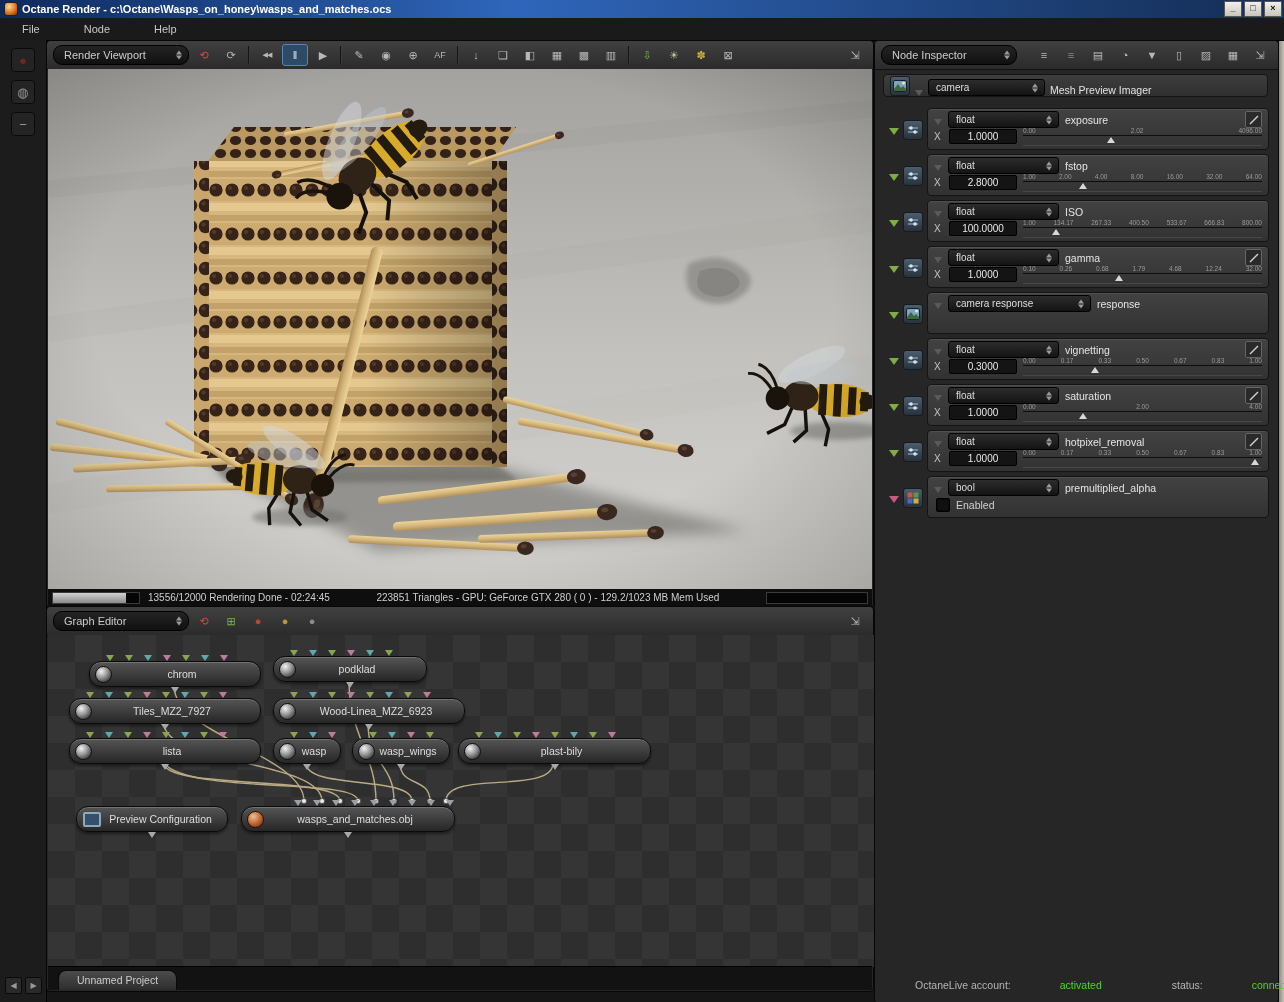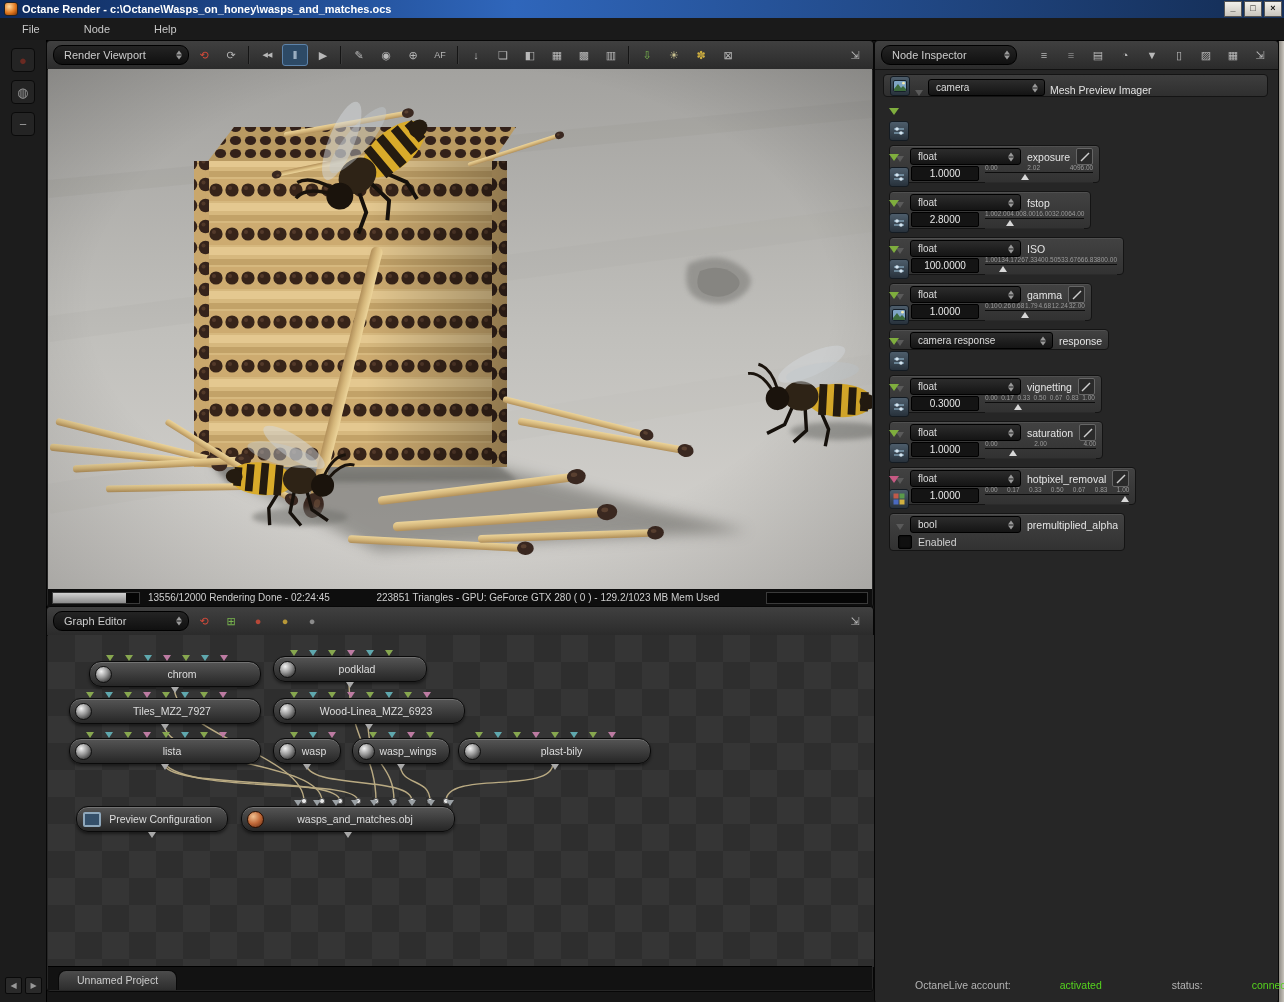--- a/index.html
+++ b/index.html
@@ -84,21 +84,21 @@
   .insp-header{position:absolute;left:8px;top:33px;right:10px;height:21px;display:flex;align-items:flex-end;gap:5px;
     background:linear-gradient(#3e3e3e,#2f2f2f);border:1px solid #141414;border-radius:4px;padding:0 6px;}
   .pic-icon{width:18px;height:18px;border-radius:3px;flex:0 0 auto;background:linear-gradient(#4d5d6b,#28323c);
     border:1px solid #141b22;display:flex;align-items:center;justify-content:center;}
   .tri{width:0;height:0;border-left:5px solid transparent;border-right:5px solid transparent;border-top:7px solid #7fae3e;flex:0 0 auto;}
   .tri.pink{border-top-color:#c75a84;}
   .tri.dark{border-left-width:4px;border-right-width:4px;border-top:6px solid #5a5a5a;}
   .dd{position:relative;height:15px;background:linear-gradient(#2c2c2c,#141414);border:1px solid #000;
     border-radius:3px;color:#ddd;font-size:10px;display:flex;align-items:center;padding:0 16px 0 7px;}
   .insp-label{color:#e2e2e2;font-size:10.5px;}
-  .p-row{position:absolute;left:14px;right:9px;height:52px;display:flex;align-items:flex-start;gap:4px;flex-direction:column;}
+  .p-row{position:absolute;left:14px;right:9px;height:52px;display:flex;align-items:center;gap:4px;}
   .p-row .tri{margin-top:5px;}
   .p-row .pic-icon{margin-top:2px;}
   .p-body{flex:1;height:38px;background:linear-gradient(#424242,#323232);border:1px solid #141414;
     border-radius:4px;box-shadow:inset 0 1px 0 rgba(255,255,255,.08);padding:2px 6px 0 6px;}
   .p-line{display:flex;align-items:center;gap:6px;height:17px;}
   .type-dd{width:86px;}
   .p-name{flex:1;color:#e4e4e4;font-size:10.5px;white-space:nowrap;overflow:hidden;}
   .curve-btn{width:15px;height:15px;border:1px solid #666;border-radius:2px;background:#2a2a2a;
     display:flex;align-items:center;justify-content:center;flex:0 0 auto;}
   .x-lbl{color:#c4c4c4;font-size:10px;width:9px;}

